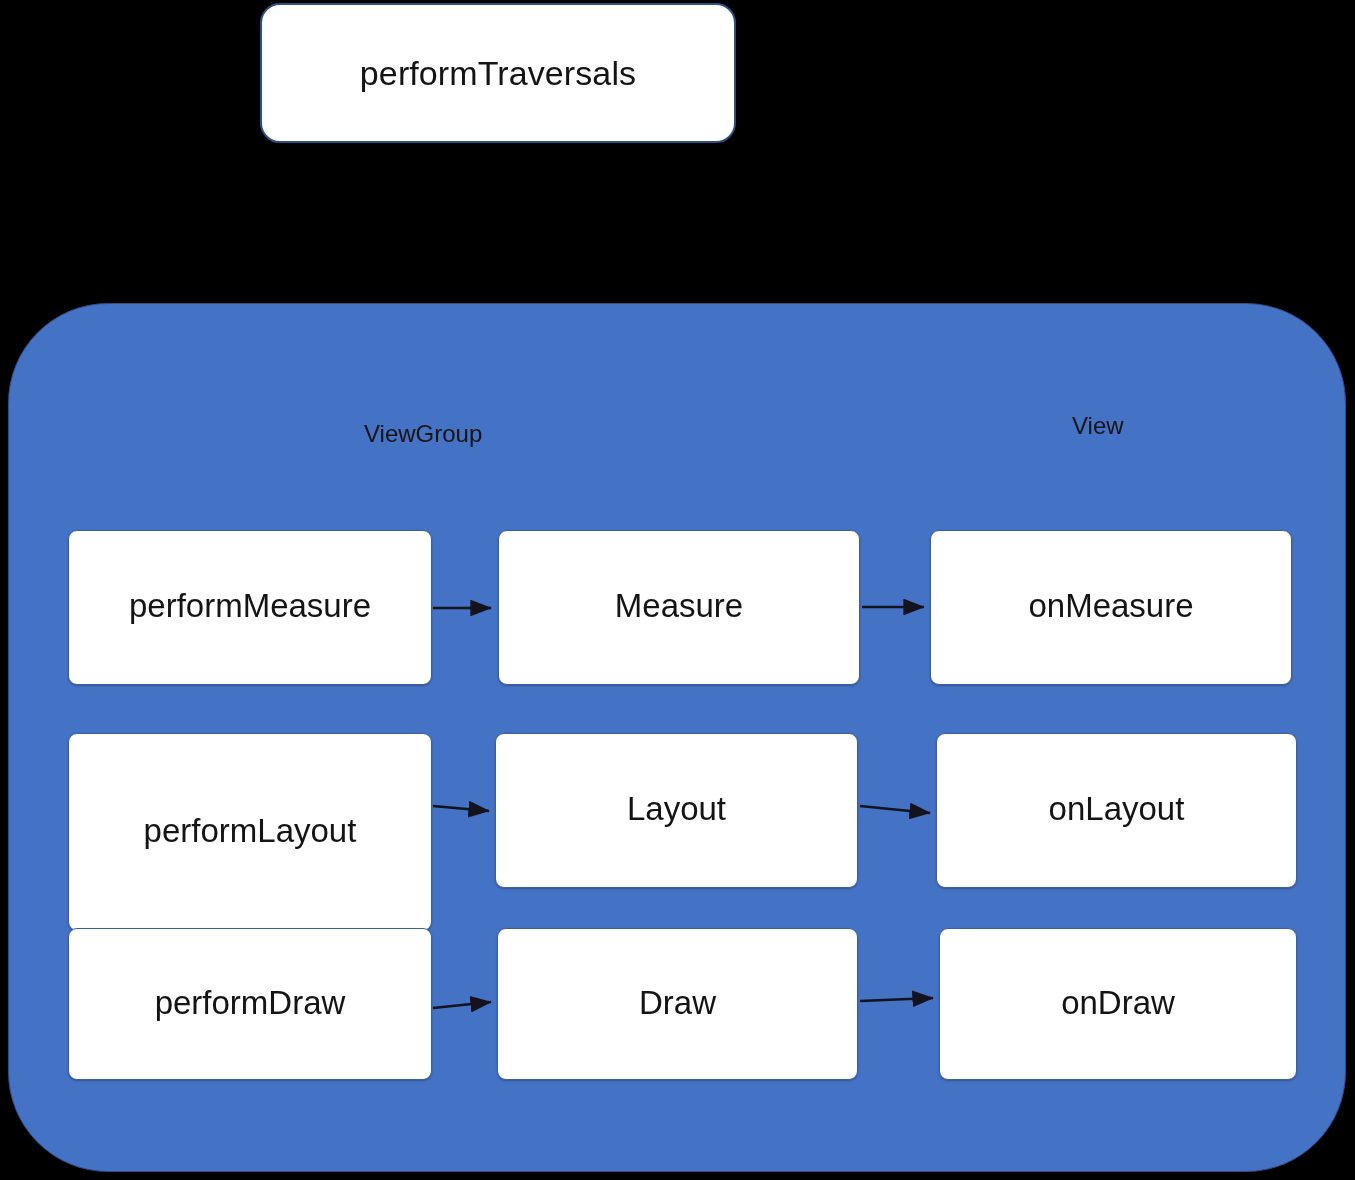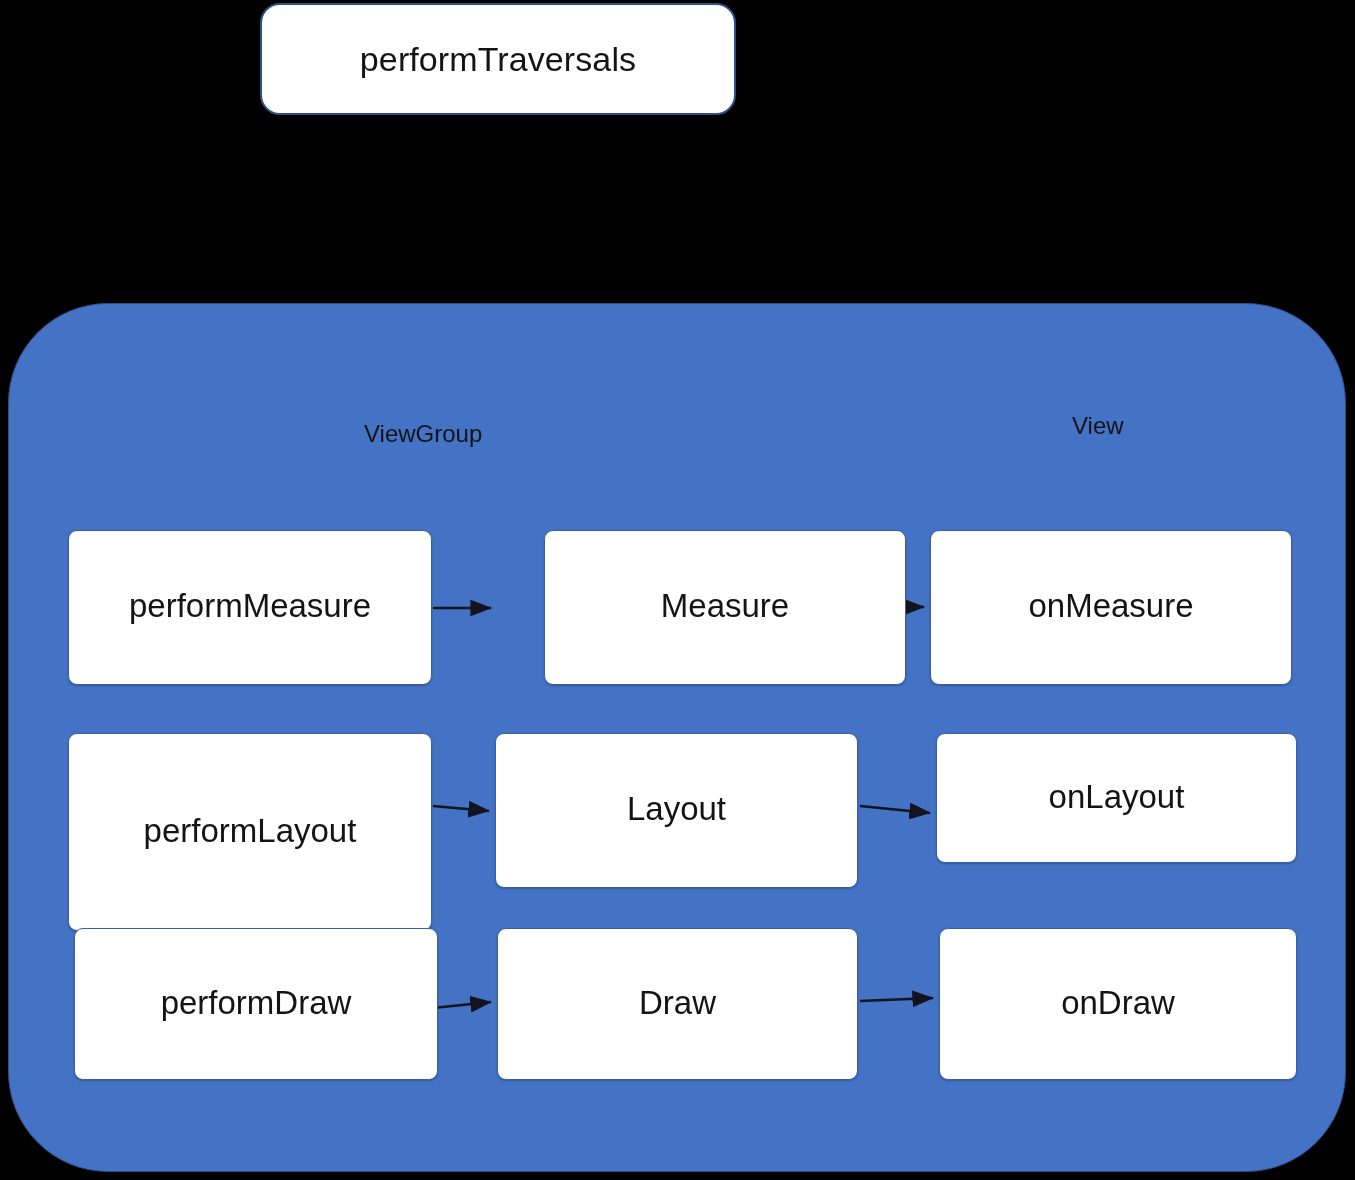--- a/index.html
+++ b/index.html
@@ -19,21 +19,21 @@
     height: 1180px;
     background: #000000;
   }
 
   
   .top-node {
     position: absolute;
     left: 260px;
     top: 3px;
     width: 476px;
-    height: 112px;
+    height: 140px;
     background: #FFFFFF;
     border: 2px solid #2E4E86;
     border-radius: 20px;
     box-sizing: border-box;
     display: flex;
     align-items: center;
     justify-content: center;
   }
   .top-node-label {
     font-size: 34px;
@@ -80,28 +80,28 @@
   }
   .node-label {
     font-size: 33px;
     color: #141414;
     line-height: 1;
     white-space: nowrap;
   }
 
   
   .n-perform-measure { left: 68px;  top: 530px; width: 364px; height: 155px; }
-  .n-measure         { left: 498px; top: 530px; width: 362px; height: 155px; margin-left: 46px; }
+  .n-measure         { left: 498px; top: 530px; width: 362px; height: 155px; }
   .n-on-measure      { left: 930px; top: 530px; width: 362px; height: 155px; }
   
   .n-perform-layout  { left: 68px;  top: 733px; width: 364px; height: 198px; }
   .n-layout          { left: 495px; top: 733px; width: 363px; height: 155px; }
-  .n-on-layout       { left: 936px; top: 733px; width: 361px; height: 130px; }
+  .n-on-layout       { left: 936px; top: 733px; width: 361px; height: 155px; }
   
-  .n-perform-draw    { left: 68px;  top: 928px; width: 364px; height: 152px; margin-left: 6px; }
+  .n-perform-draw    { left: 68px;  top: 928px; width: 364px; height: 152px; }
   .n-draw            { left: 497px; top: 928px; width: 361px; height: 152px; }
   .n-on-draw         { left: 939px; top: 928px; width: 358px; height: 152px; }
 
   
   .node .node-label { transform: translateY(-2px); }
 
   
   .edges {
     position: absolute;
     left: 0;

